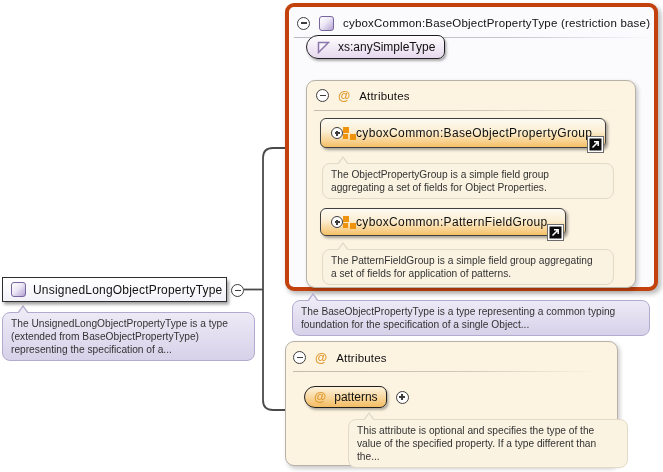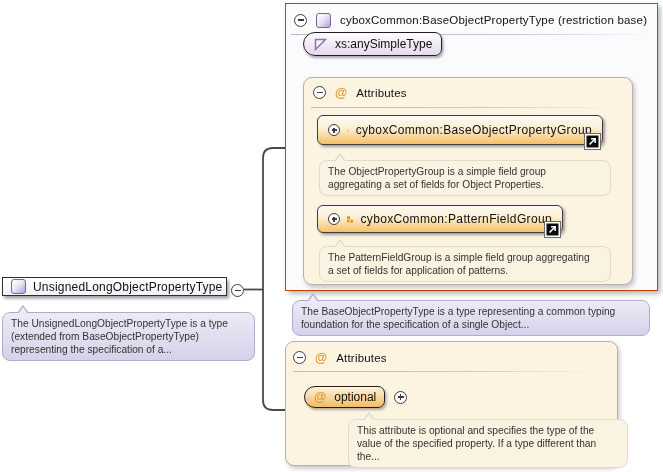--- a/index.html
+++ b/index.html
@@ -34,21 +34,21 @@
 
   
   .ctype-icon {
     width: 15px; height: 15px; flex: 0 0 15px;
     border: 1px solid #77659e; border-radius: 3px;
     background: linear-gradient(135deg, #ffffff 0%, #ece7f5 45%, #b3a1d3 100%);
   }
 
   
   .root-box {
-    left: 2px; top: 277px; width: 225px; height: 19px;
+    left: 2px; top: 277px; width: 225px; height: 25px;
     background: linear-gradient(#ffffff, #f3f1f9);
     border: 1.5px solid #2e2e2e;
     box-shadow: 2px 2.5px 3px rgba(0,0,0,0.38);
     display: flex; align-items: center; gap: 7px; padding: 0 6px 0 8px;
     z-index: 2;
   }
   .root-box .lbl { font-size: 12px; letter-spacing: 0.2px; white-space: nowrap; }
 
   
   .tip {
@@ -74,21 +74,21 @@
     border-left:5px solid transparent; border-right:5px solid transparent;
     border-bottom:7px solid #edeaf6;
   }
   .tip.cream::before { border-bottom-color:#e2dac7; }
   .tip.cream::after  { border-bottom-color:#faf3e2; }
 
   
   .container {
     left: 285px; top: 3px; width: 373px; height: 288px;
     background: #fbfafd;
-    border: 1px solid #c2410c; border-radius: 0;
+    border: 4px solid #c2410c; border-radius: 9px;
     box-shadow: 2.5px 3px 5px rgba(0,0,0,0.28);
     z-index: 1;
   }
   .hdr-row { display:flex; align-items:center; gap:9px; }
   .hdr-row .lbl { font-size: 11.5px; letter-spacing: 0.2px; white-space: nowrap; }
   .divider {
     height:1px;
     background: linear-gradient(to right, #bcb8c0 0%, #c9c5cc 60%, rgba(200,196,204,0) 100%);
   }
 
@@ -114,21 +114,21 @@
   }
   .at {
     color: #e09a2f; font-weight: bold; font-size: 12.5px; line-height: 12px;
   }
 
   
   .group-box {
     border: 1.4px solid #3e3e3e; border-radius: 6px;
     background: linear-gradient(#fdfaf2 0%, #fbeed2 45%, #f6c066 100%);
     box-shadow: 2px 2px 3px rgba(0,0,0,0.35);
-    display: flex; align-items: center; gap: 7px; padding: 0 10px;
+    display: flex; align-items: center; padding: 0 10px;
   }
   .group-box .lbl { font-size: 12px; letter-spacing: 0.35px; white-space: nowrap; }
 
   .nav-icon {
     position: absolute; right: 2px; bottom: -5px;
     width: 15px; height: 15px;
     background: #0c0c0c;
     box-shadow: inset 0 0 0 1.5px #ffffff, 0 0 0 1px #6b6b6b;
     display: flex; align-items: center; justify-content: center;
   }
@@ -239,21 +239,21 @@
   <div class="abs hdr-row" style="left:7px; top:9px;">
     <span class="toggle"></span>
     <span class="at">@</span>
     <span class="lbl">Attributes</span>
   </div>
   <div class="abs divider" style="left:7px; top:29px; width:305px;"></div>
 
   <div class="abs" style="left:18px; top:44px; display:flex; align-items:center; gap:9px;">
     <span class="dtype-badge">
       <span class="at">@</span>
-      <span class="lbl">optional</span>
+      <span class="lbl">patterns</span>
     </span>
     <span class="toggle plus"></span>
   </div>
 
   <div class="abs tip cream" style="left:18px; top:77px; width:280px;margin-left:44px;">This attribute is optional and specifies the type of the
 value of the specified property. If a type different than
 the...</div>
 </div>
 
 

